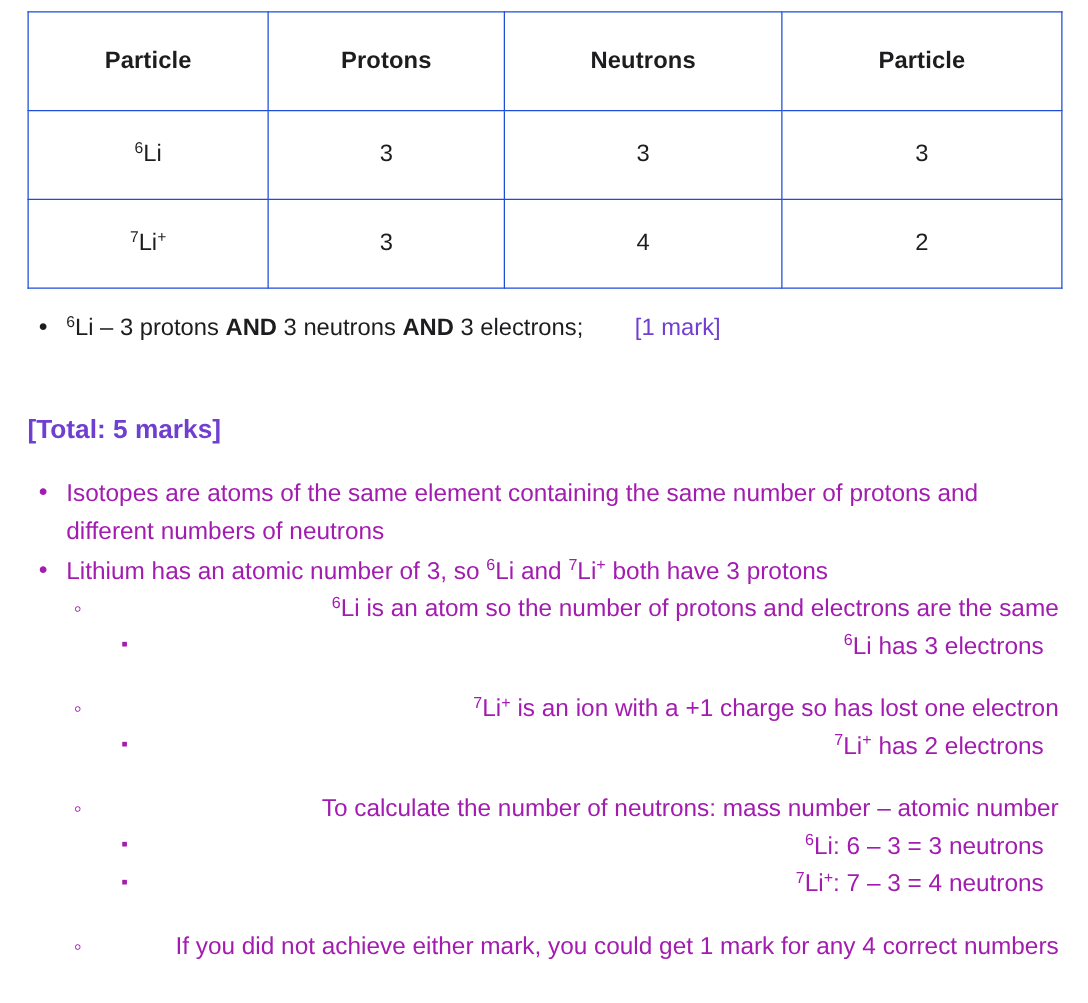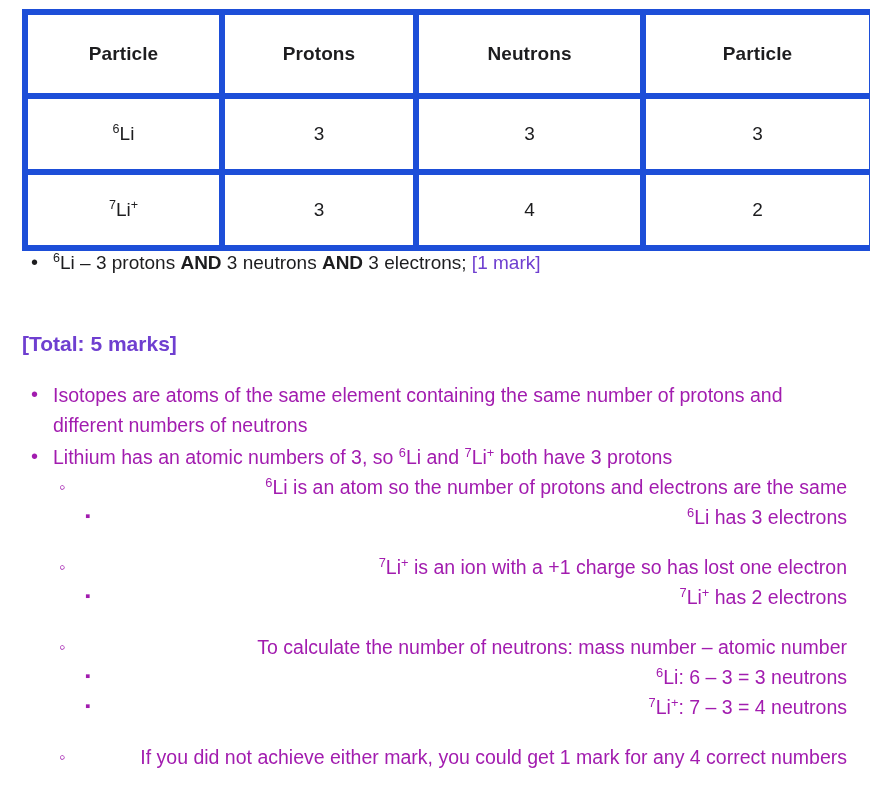--- a/index.html
+++ b/index.html
@@ -30,21 +30,21 @@
     width: 823px;
   }
   table.particle-table {
     border-collapse: collapse;
     width: 823px;
     table-layout: fixed;
     background: #ffffff;
   }
   table.particle-table td,
   table.particle-table th {
-    border: 6px solid #1d4ed8;
+    border: 1px solid #1d4ed8;
     text-align: center;
     vertical-align: middle;
     padding: 0;
     color: #1d1d1f;
     font-weight: normal;
   }
   table.particle-table th {
     height: 78px;
     font-size: 19px;
     font-weight: bold;
@@ -102,21 +102,21 @@
     content: "\25E6";
     position: absolute;
     left: 6px;
     top: 0px;
     font-size: 18px;
     line-height: inherit;
   }
 
   ul.lvl3 {
     list-style: none;
-    margin: 0;
+    margin: 12px;
     padding: 0;
   }
   ul.lvl3 > li {
     position: relative;
     padding-left: 26px;
     margin: 0;
   }
   ul.lvl3 > li::before {
     content: "\25AA";
     position: absolute;
@@ -129,21 +129,21 @@
   
   .marks-block {
     left: 22px;
     top: 248px;
     width: 800px;
     font-size: 19px;
     line-height: 30px;
     color: #1d1d1f;
   }
   .marks-block .bold { font-weight: bold; }
-  .mark-note { color: #6f3fd0; }
+  .mark-note { color: #6f3fd0; margin-left: 36px; }
 
   .total-line {
     left: 22px;
     top: 330px;
     font-size: 21px;
     font-weight: bold;
     color: #6f3fd0;
     line-height: 27px;
   }
 
@@ -203,21 +203,21 @@
   <div class="block total-line">[Total: 5 marks]</div>
 
   <div class="block explain-block">
     <ul class="lvl1">
 
       <li>
         <span>Isotopes are atoms of the same element containing the same number of protons and different numbers of neutrons</span>
       </li>
 
       <li>
-        <span>Lithium has an atomic numbers of 3, so </span><sup>6</sup><span>Li</span><span> and </span><sup>7</sup><span>Li</span><sup>+</sup><span> both have 3 protons</span>
+        <span>Lithium has an atomic number of 3, so </span><sup>6</sup><span>Li</span><span> and </span><sup>7</sup><span>Li</span><sup>+</sup><span> both have 3 protons</span>
 
         <ul class="lvl2">
 
           <li>
             <sup>6</sup><span>Li</span><span> is an atom so the number of protons and electrons are the same</span>
             <ul class="lvl3">
               <li>
                 <sup>6</sup><span>Li</span><span> has 3 electrons</span>
               </li>
             </ul>

